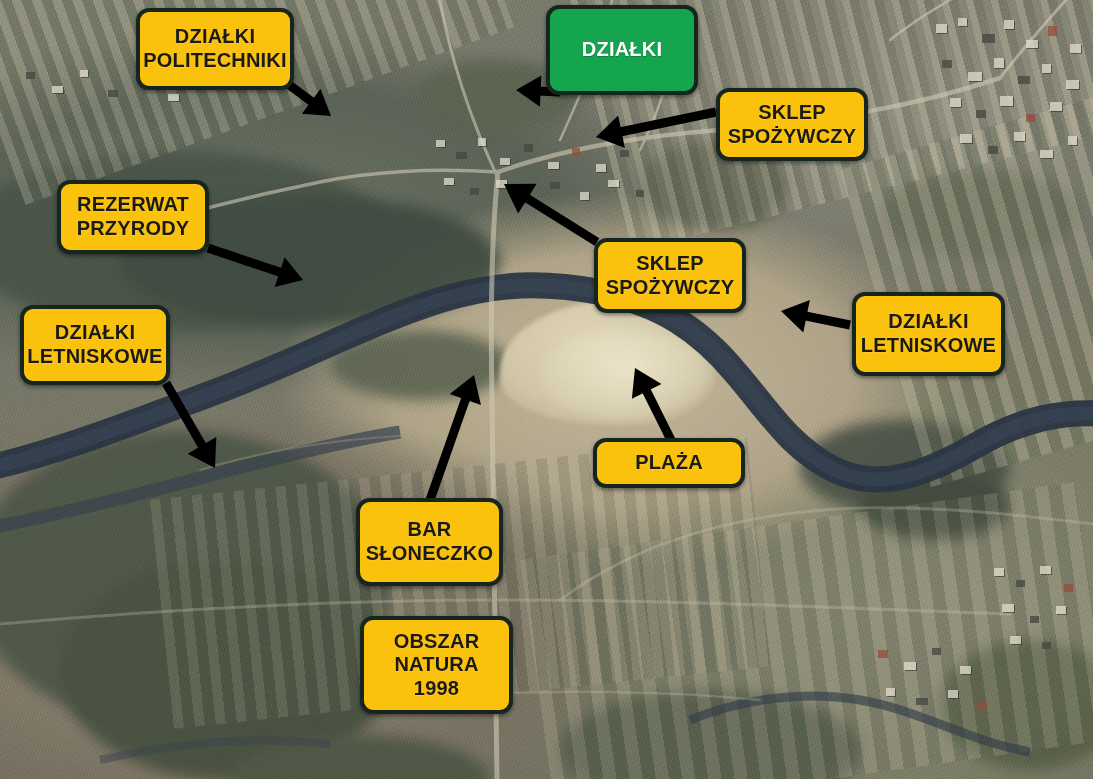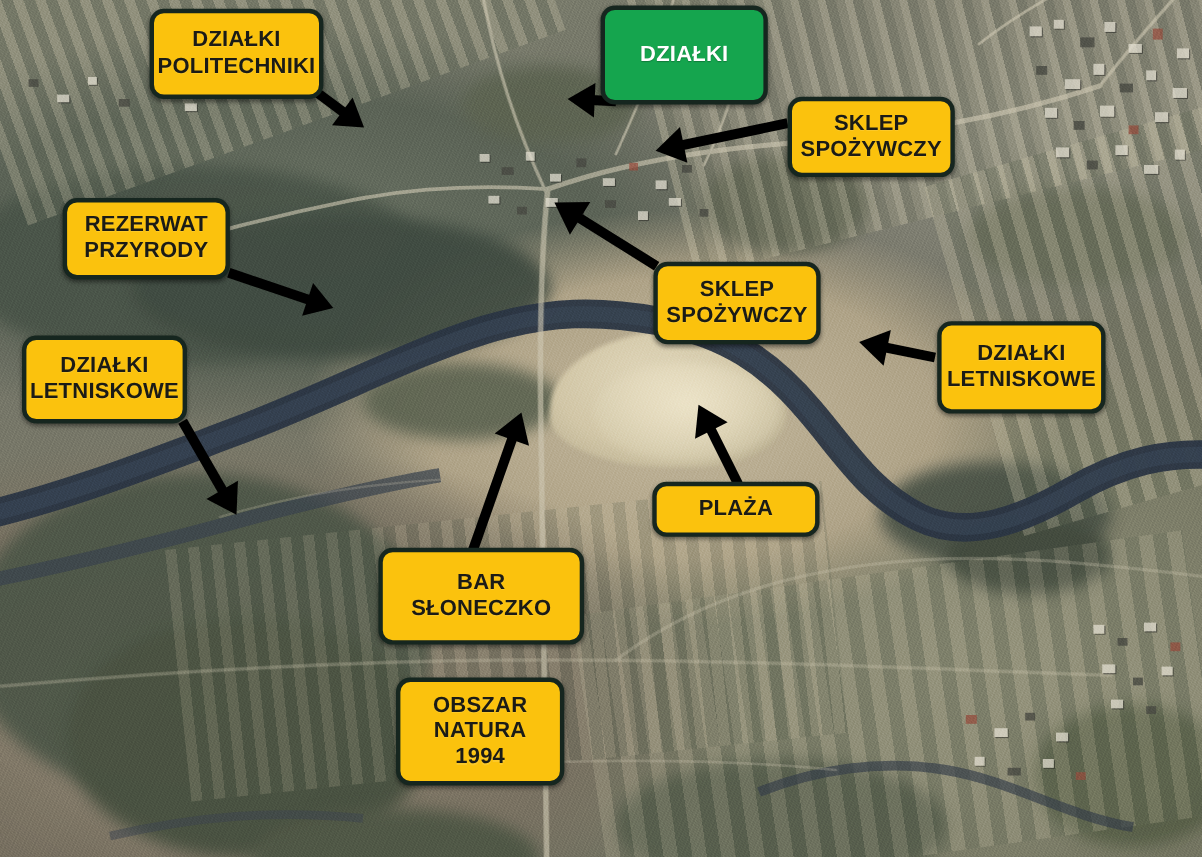--- a/index.html
+++ b/index.html
@@ -349,23 +349,23 @@
         <span class="txt">DZIAŁKI
 LETNISKOWE</span>
       </div>
       <div class="callout yellow" style="left: 852px; top: 292px; width: 153px; height: 84px;">
         <span class="txt">DZIAŁKI
 LETNISKOWE</span>
       </div>
       <div class="callout yellow" style="left: 593px; top: 438px; width: 152px; height: 50px;">
         <span class="txt">PLAŻA</span>
       </div>
-      <div class="callout yellow" style="left: 344px; top: 498px; width: 187px; height: 88px;">
+      <div class="callout yellow" style="left: 356px; top: 498px; width: 147px; height: 88px; border-radius: 14px;">
         <span class="txt">BAR
 SŁONECZKO</span>
       </div>
       <div class="callout yellow" style="left: 360px; top: 616px; width: 153px; height: 98px;">
         <span class="txt">OBSZAR
-NATURA 1994</span>
+NATURA 1998</span>
       </div>
     </div>
 
 </div>
 
 </body></html>

